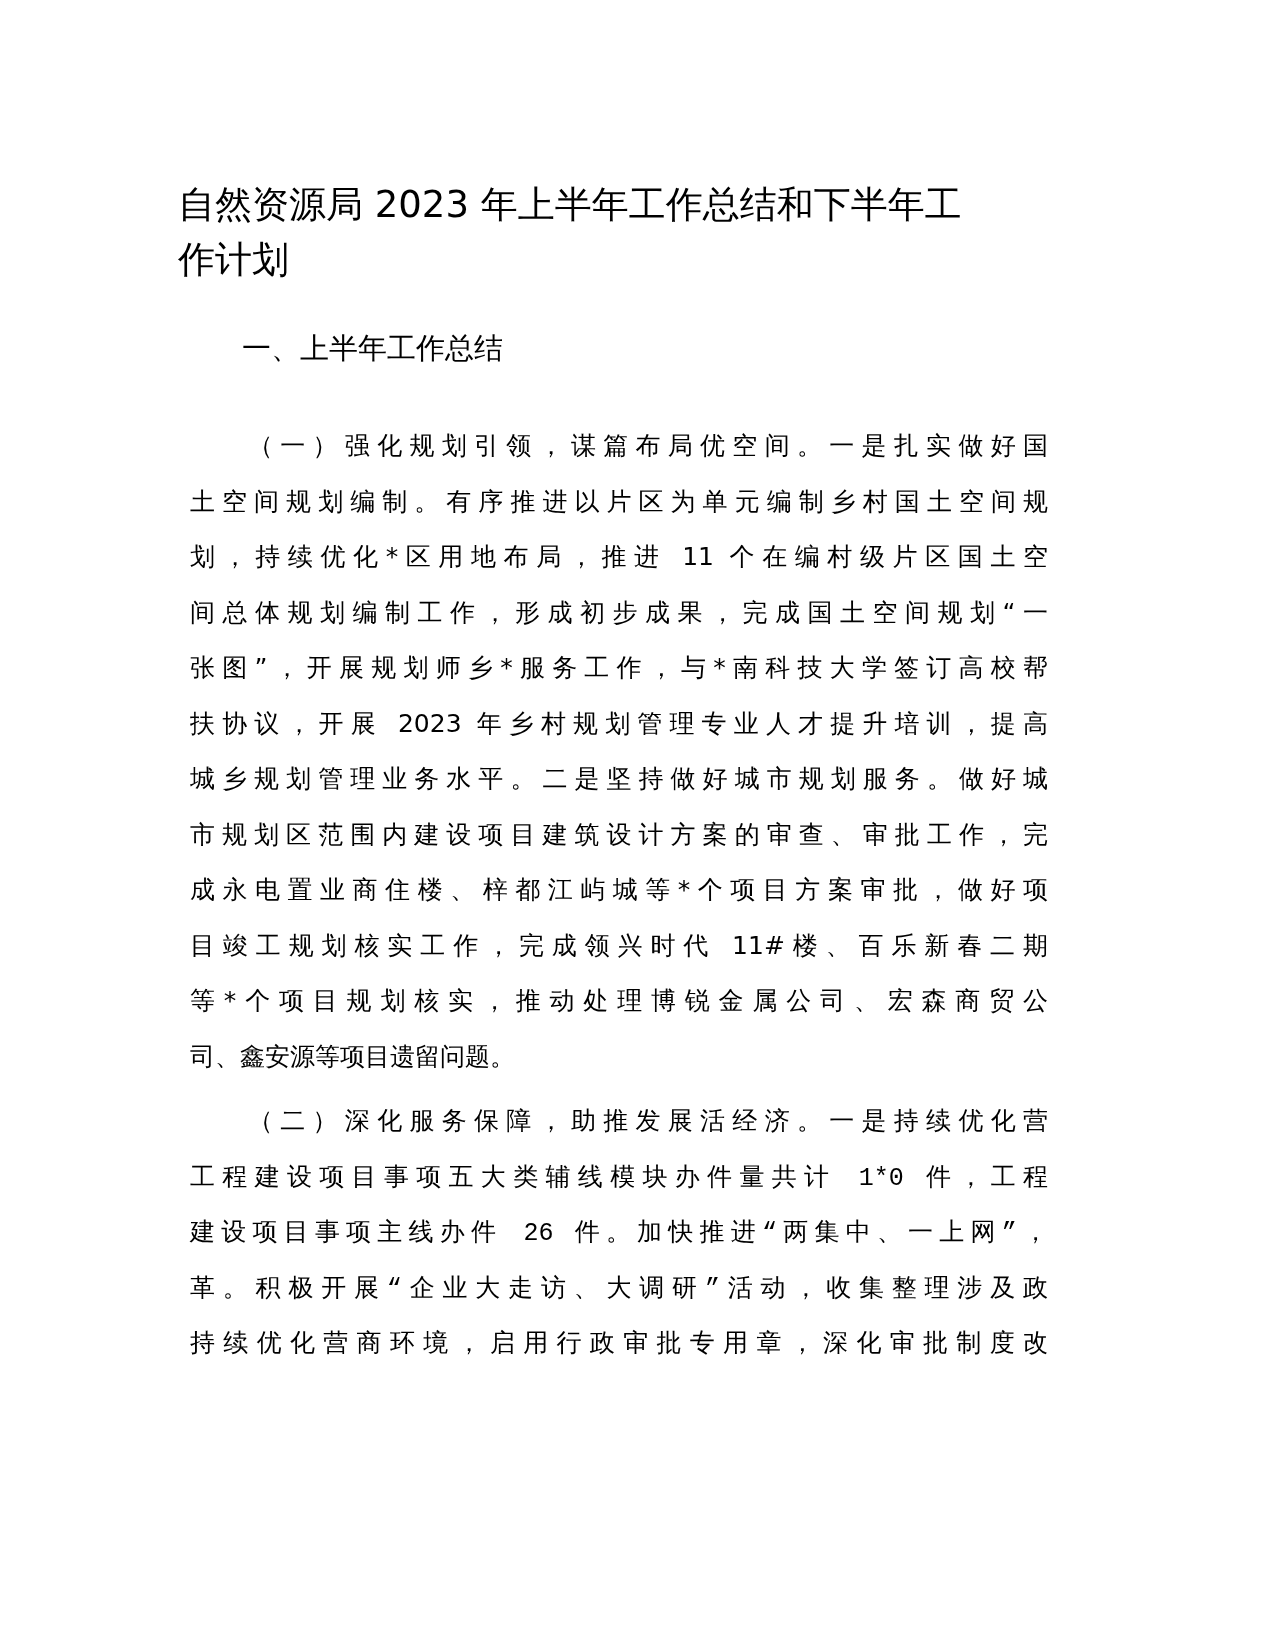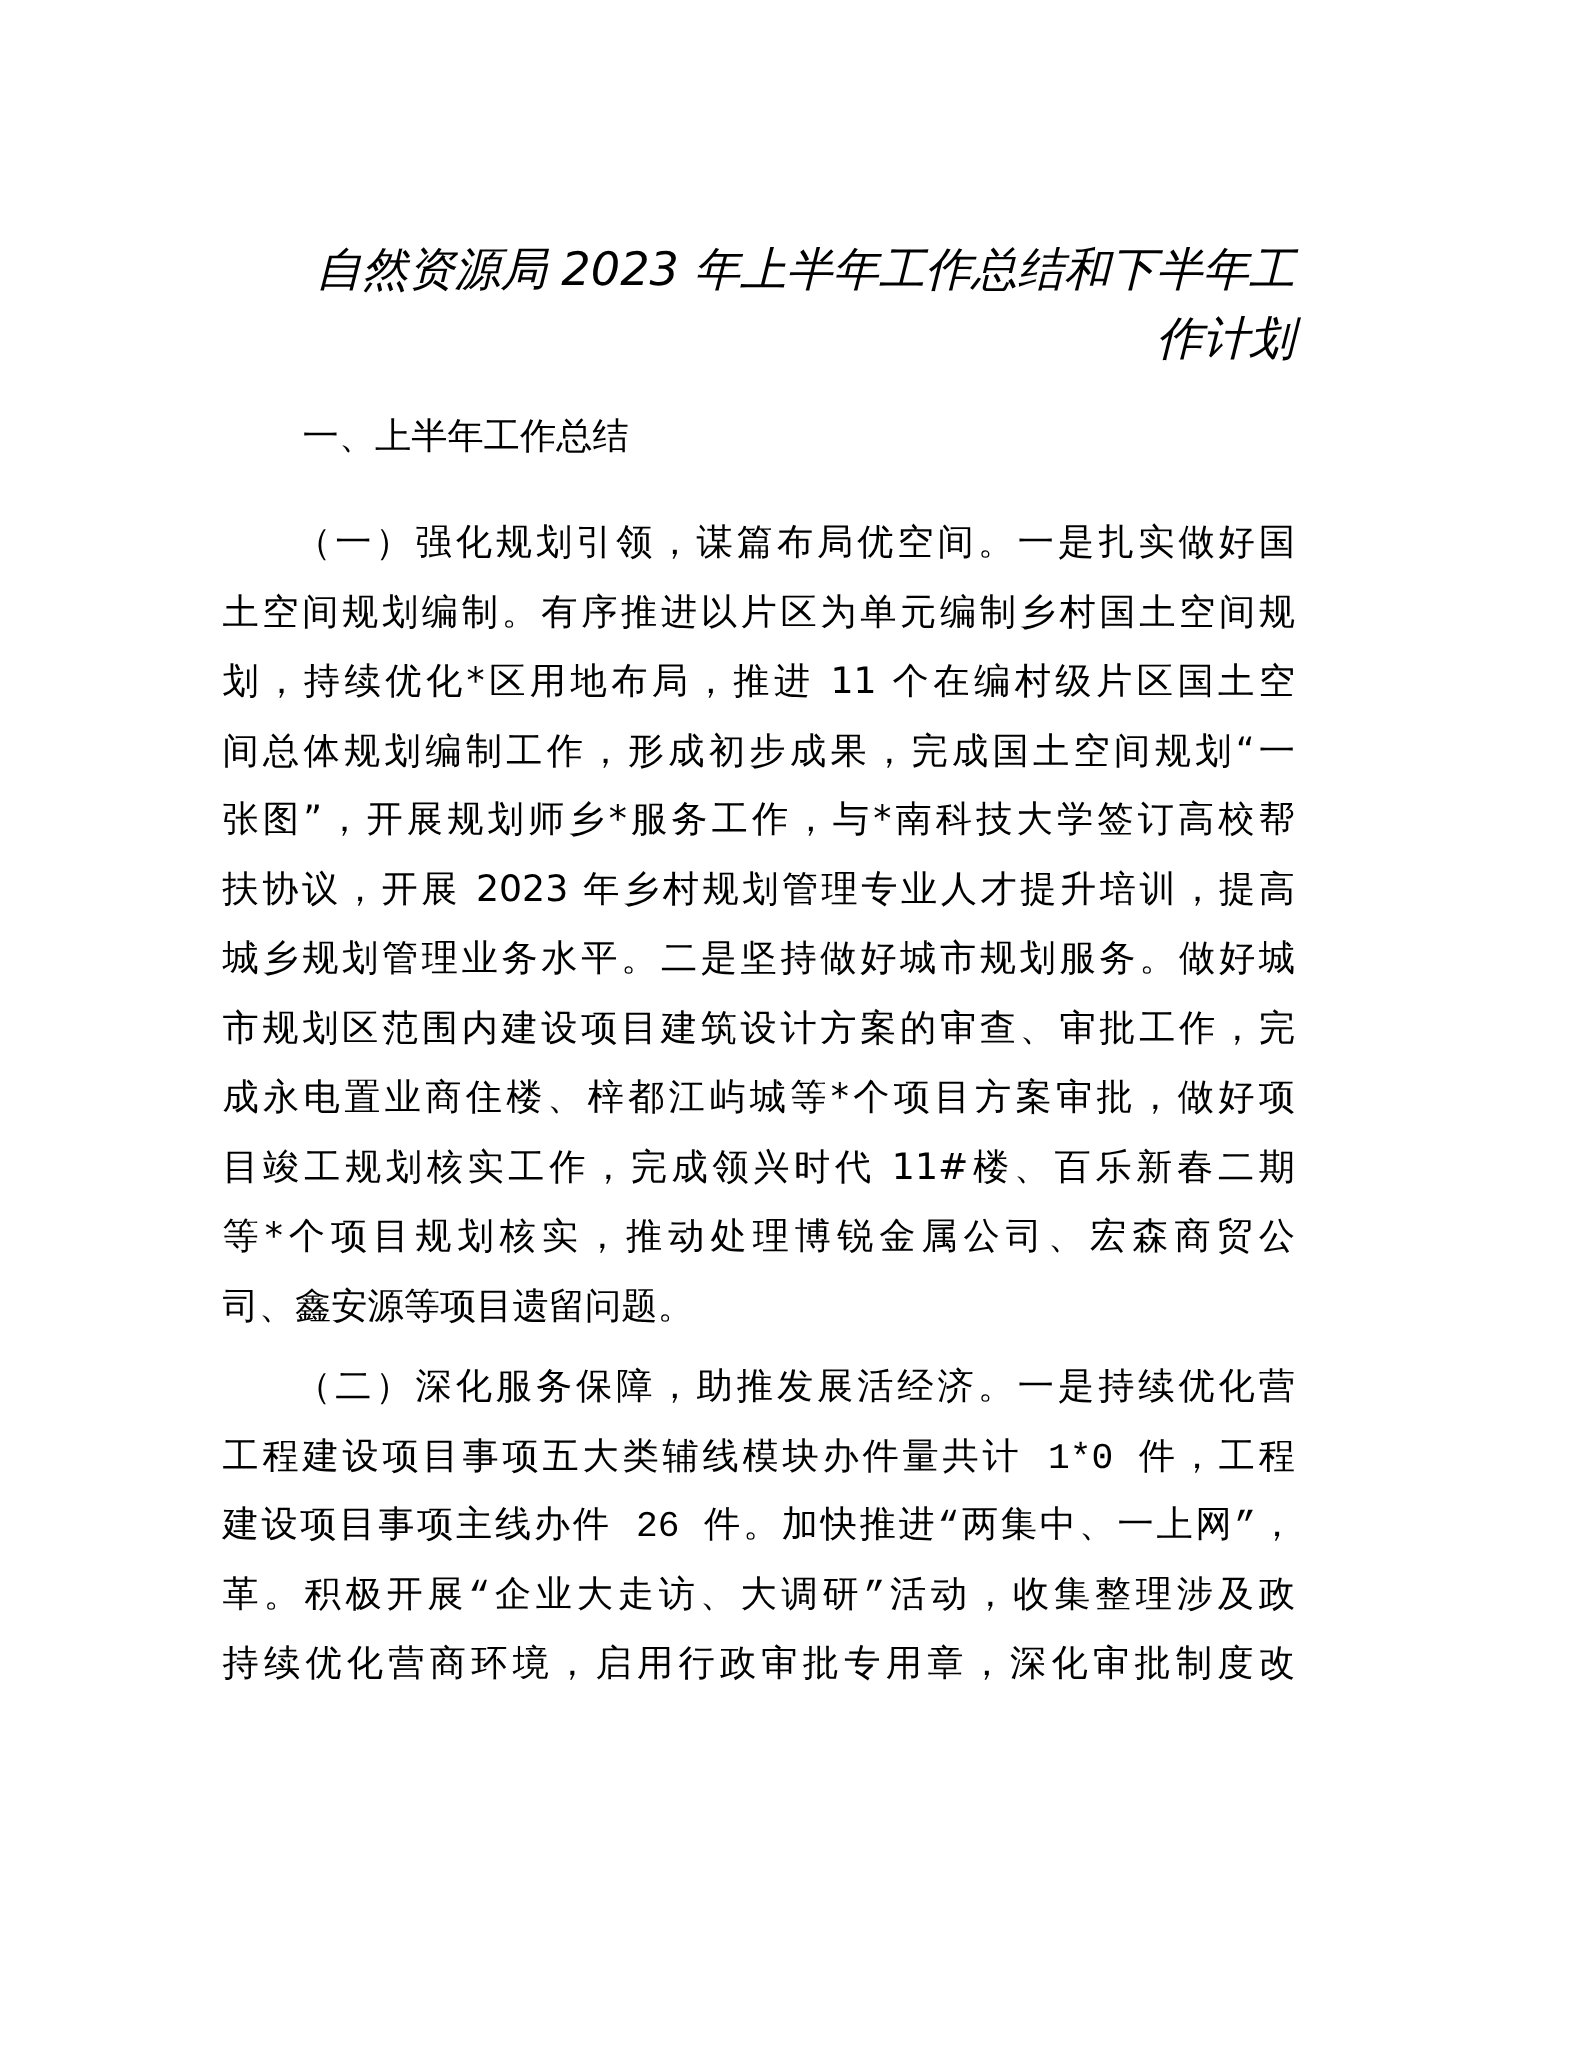--- a/index.html
+++ b/index.html
@@ -17,50 +17,49 @@
     }
     .page {
       position: absolute;
       left: 178px;
       top: 0;
       width: 858px;
     }
     .title {
       position: absolute;
       left: 0;
-      top: 188px;
+      top: 177px;
       width: 858px;
-      text-align: right;
+      text-align: left;
       font-size: 37px;
       line-height: 55px;
       letter-spacing: 0px;
       font-weight: normal;
       margin: 0;
-      font-style: italic;
     }
     .title .line {
       display: block;
       white-space: nowrap;
     }
     .heading {
       position: absolute;
       left: 64px;
       top: 328px;
       font-size: 29px;
       line-height: 40px;
       margin: 0;
       white-space: nowrap;
       font-weight: normal;
     }
     .para {
       position: absolute;
       left: 0;
       width: 858px;
-      margin: 0;
-      font-size: 29px;
+      margin: 12px;
+      font-size: 25px;
       line-height: 55.5px;
     }
     .para .line {
       display: block;
       white-space: nowrap;
       text-align: justify;
       text-align-last: justify;
       height: 55.5px;
     }
     .para .line.last {

